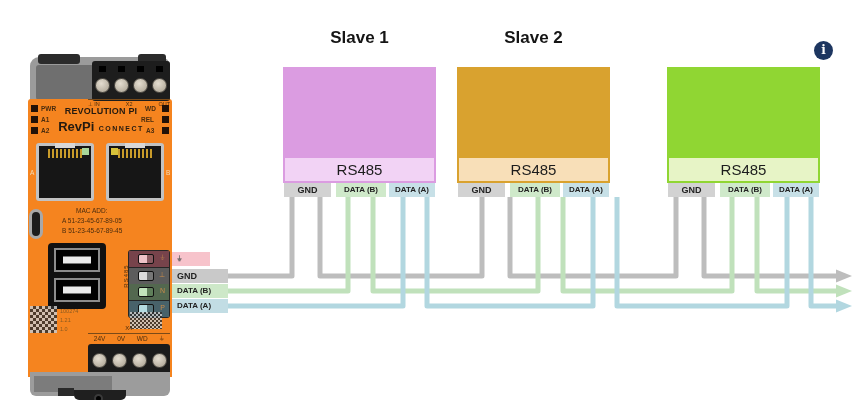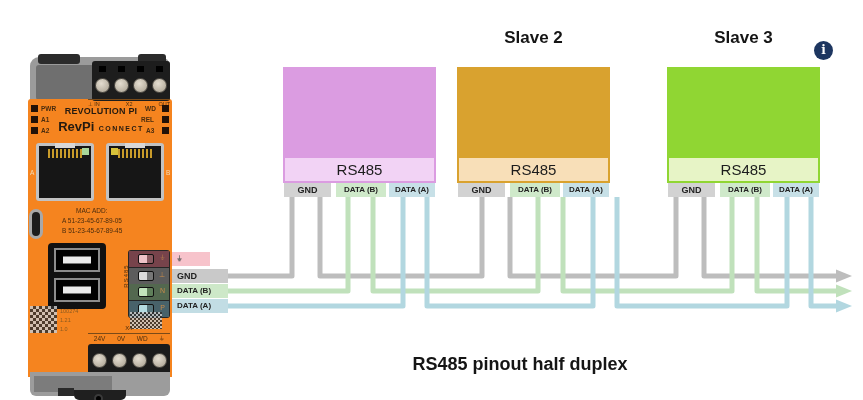--- a/index.html
+++ b/index.html
@@ -274,43 +274,42 @@
     <div class="dinclip"></div>
     <div class="dinscrew"></div>
   </div>
 
   <div class="band band-pe"><span>⏚</span></div>
   <div class="band band-gnd">GND</div>
   <div class="band band-db">DATA (B)</div>
   <div class="band band-da">DATA (A)</div>
 
   <div class="slave s1">
+    <div class="s-title">Slave 1</div>
     <div class="s-box">
       <div class="strip">RS485</div>
     </div>
     <div class="pin gnd">GND</div>
     <div class="pin db">DATA (B)</div>
     <div class="pin da">DATA (A)</div>
   </div>
   <div class="slave s2">
     <div class="s-title">Slave 2</div>
     <div class="s-box">
       <div class="strip">RS485</div>
     </div>
     <div class="pin gnd">GND</div>
     <div class="pin db">DATA (B)</div>
     <div class="pin da">DATA (A)</div>
   </div>
   <div class="slave s3">
-    <div class="s-title">Slave 3</div>
     <div class="s-box">
       <div class="strip">RS485</div>
     </div>
     <div class="pin gnd">GND</div>
     <div class="pin db">DATA (B)</div>
     <div class="pin da">DATA (A)</div>
   </div>
 
   <div class="info">i</div>
 
-  <div class="caption">RS485 pinout half duplex</div>
 
 </div>
 
 </body></html>

